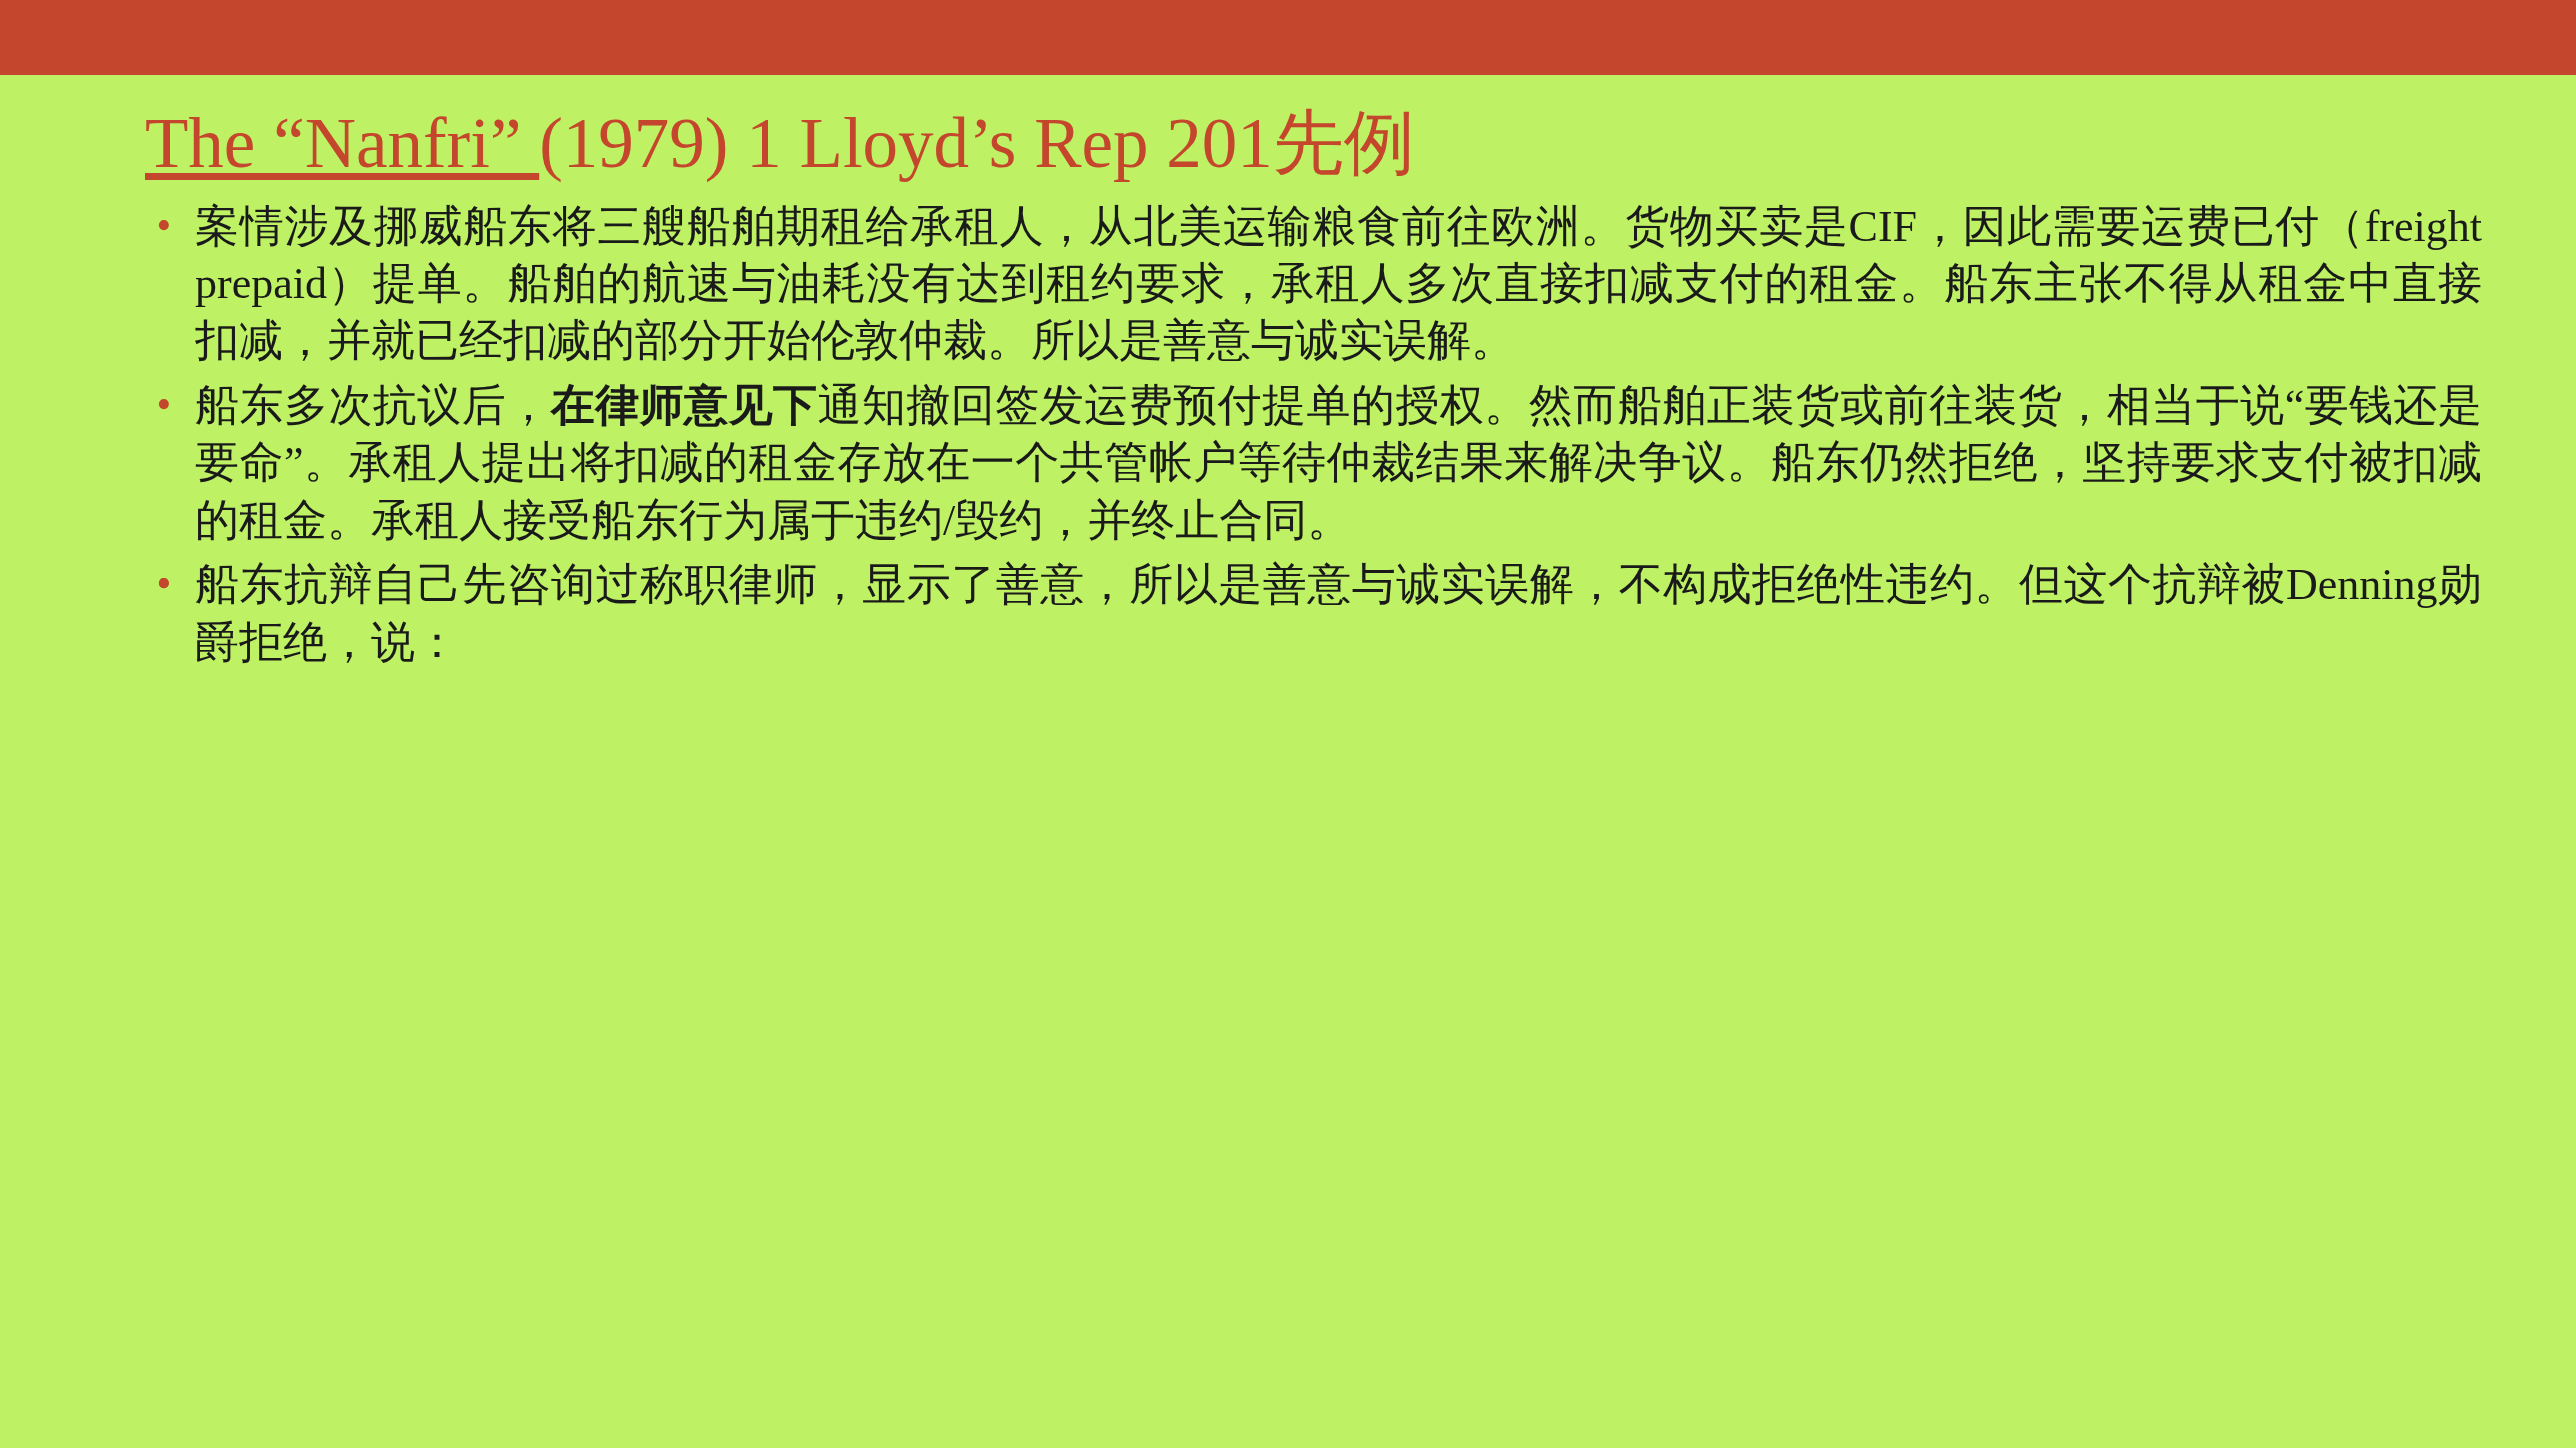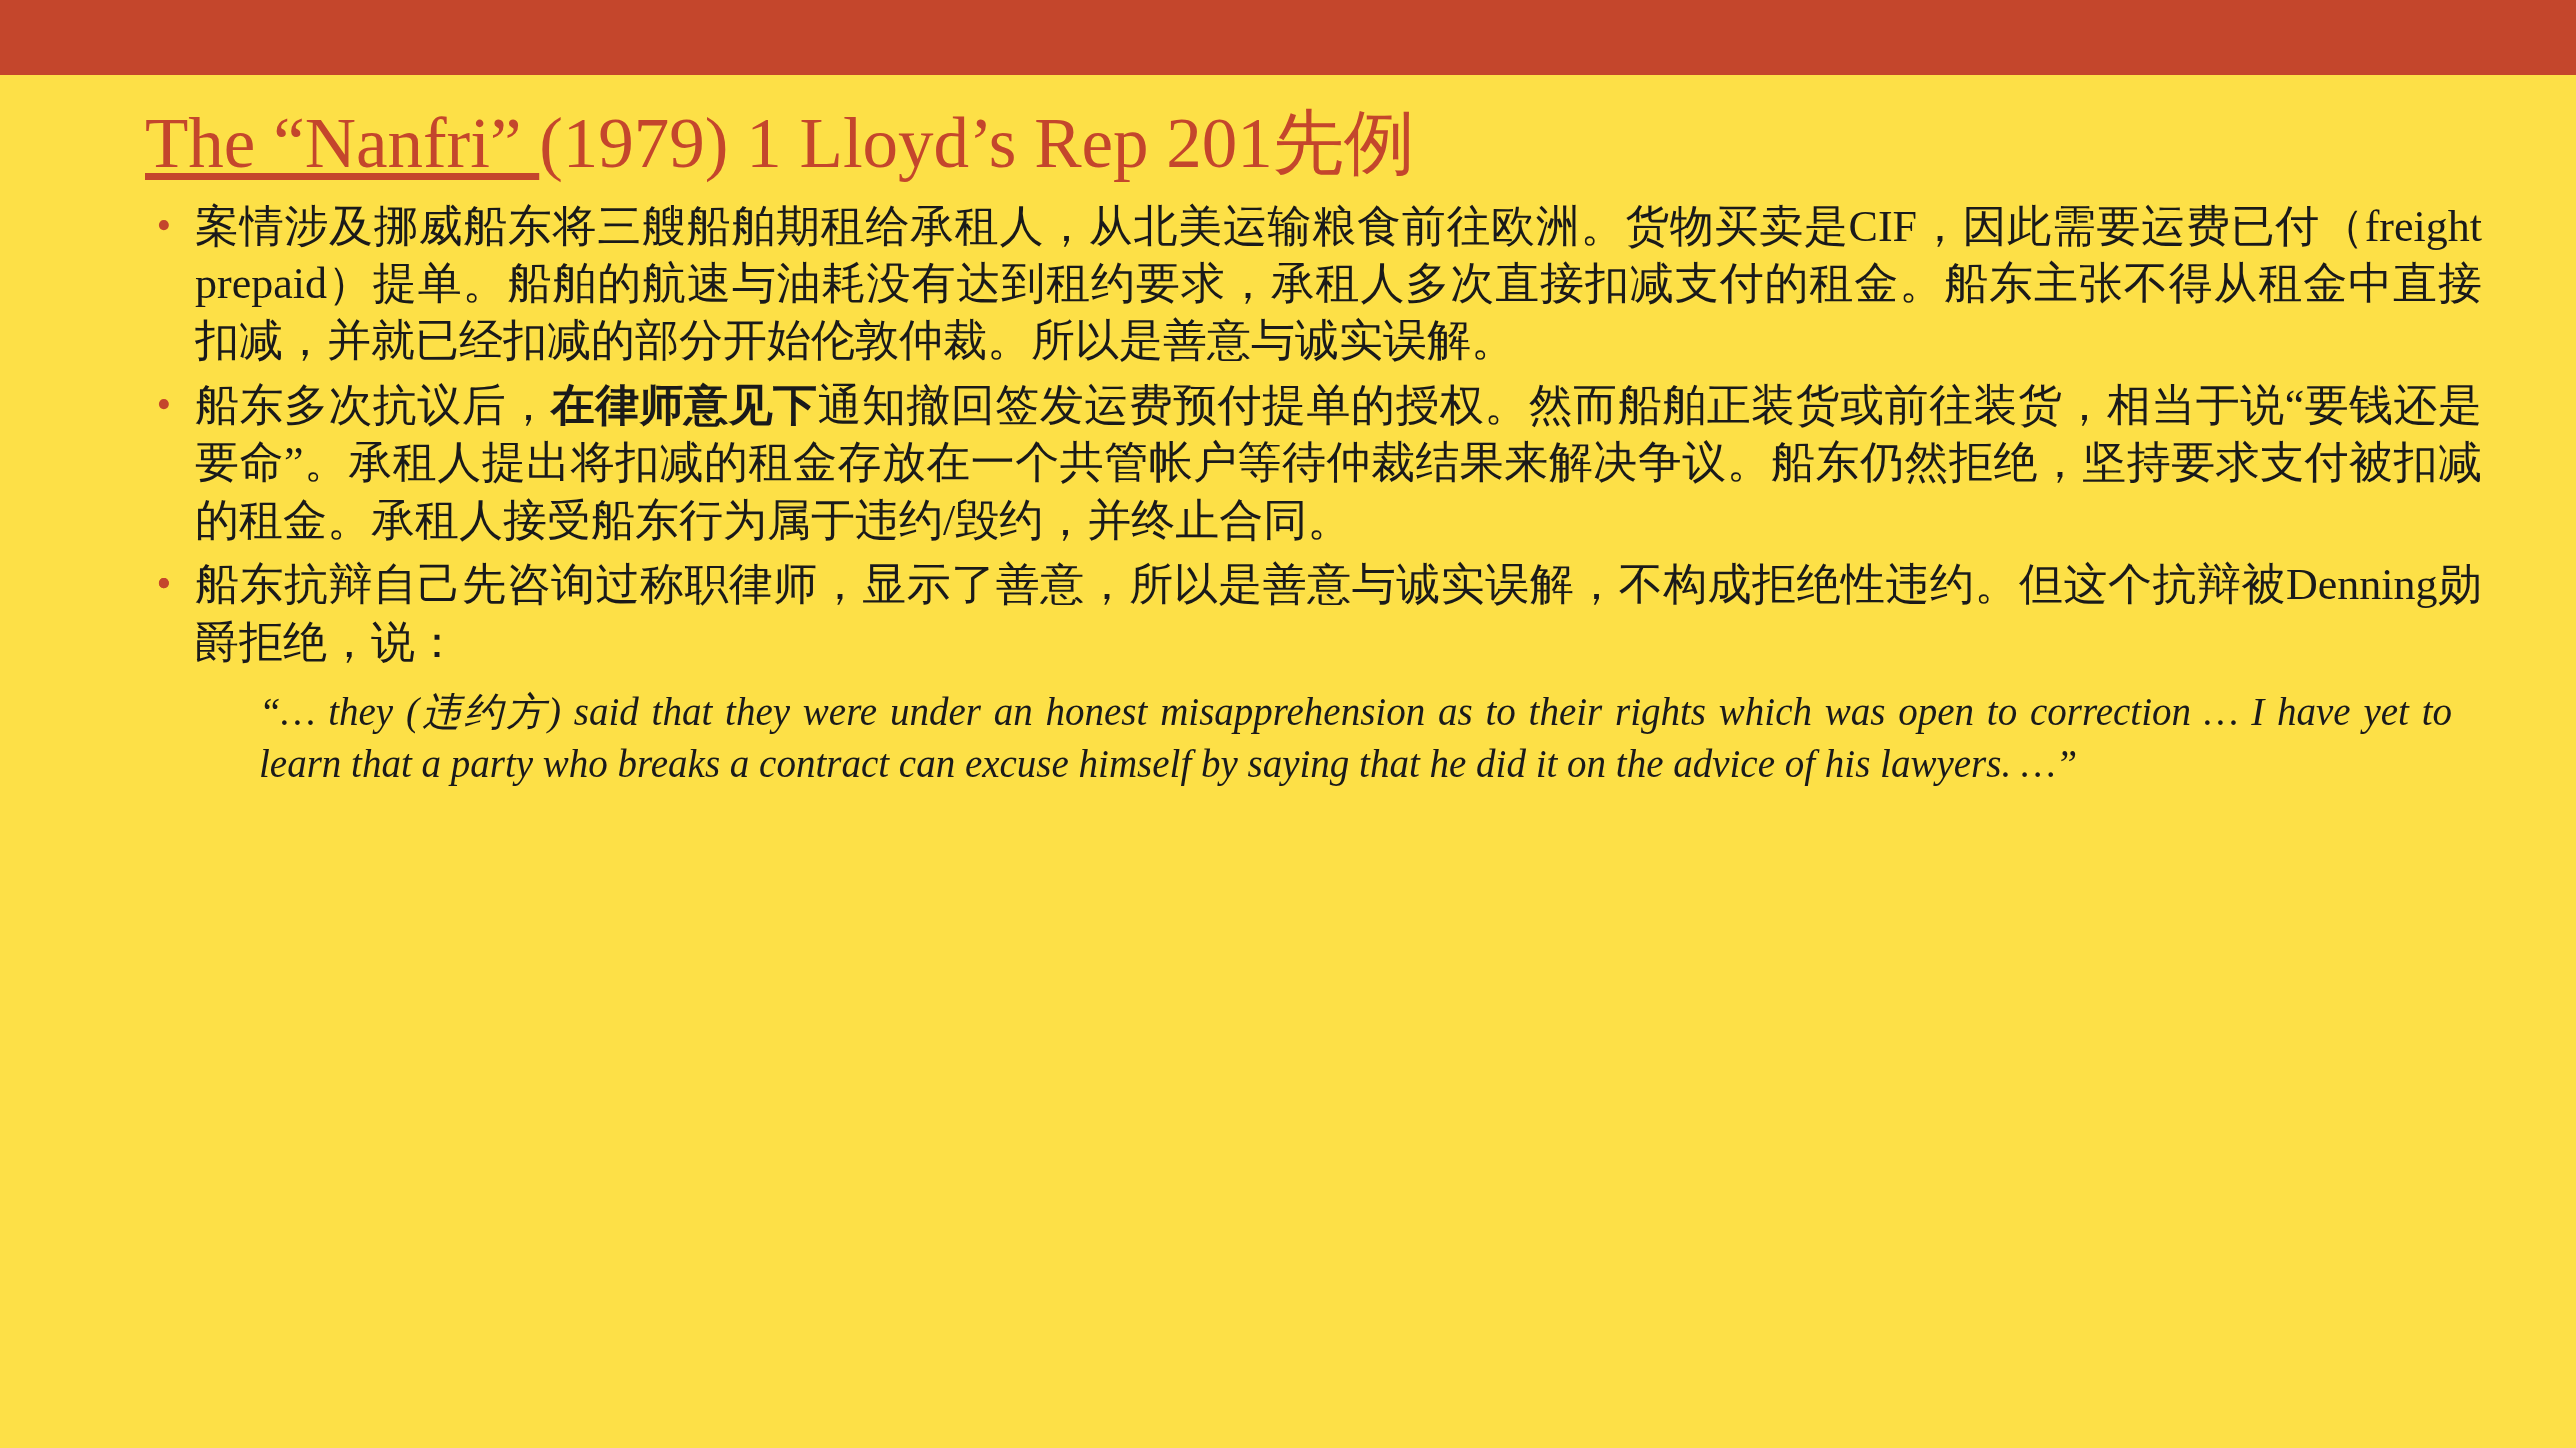--- a/index.html
+++ b/index.html
@@ -10,21 +10,21 @@
   body {
     width: 2576px;
     height: 1449px;
     font-family: "Liberation Serif", serif;
     overflow: hidden;
   }
   .slide {
     position: relative;
     width: 2576px;
     height: 1449px;
-    background: #fde047;
+    background: #bef264;
     box-sizing: border-box;
   }
   .top-bar {
     position: absolute;
     top: 0;
     left: 0;
     width: 2576px;
     height: 75px;
     background: #C4462C;
   }
@@ -111,17 +111,16 @@
         <span class="dot">•</span>
       </li>
 
       <li class="bullet">
         <span class="dot">•</span>
         <span>船东抗辩自己先咨询过称职律师，显示了善意，所以是善意与诚实误解，不构成拒绝性违约。但这个抗辩被Denning勋爵拒绝，说：</span>
       </li>
 
     </ul>
 
-    <div class="quote">“… they (违约方) said that they were under an honest misapprehension as to their rights which was open to correction … I have yet to learn that a party who breaks a contract can excuse himself by saying that he did it on the advice of his lawyers. …”</div>
 
   </div>
 </div>
 
 
 </body></html>

